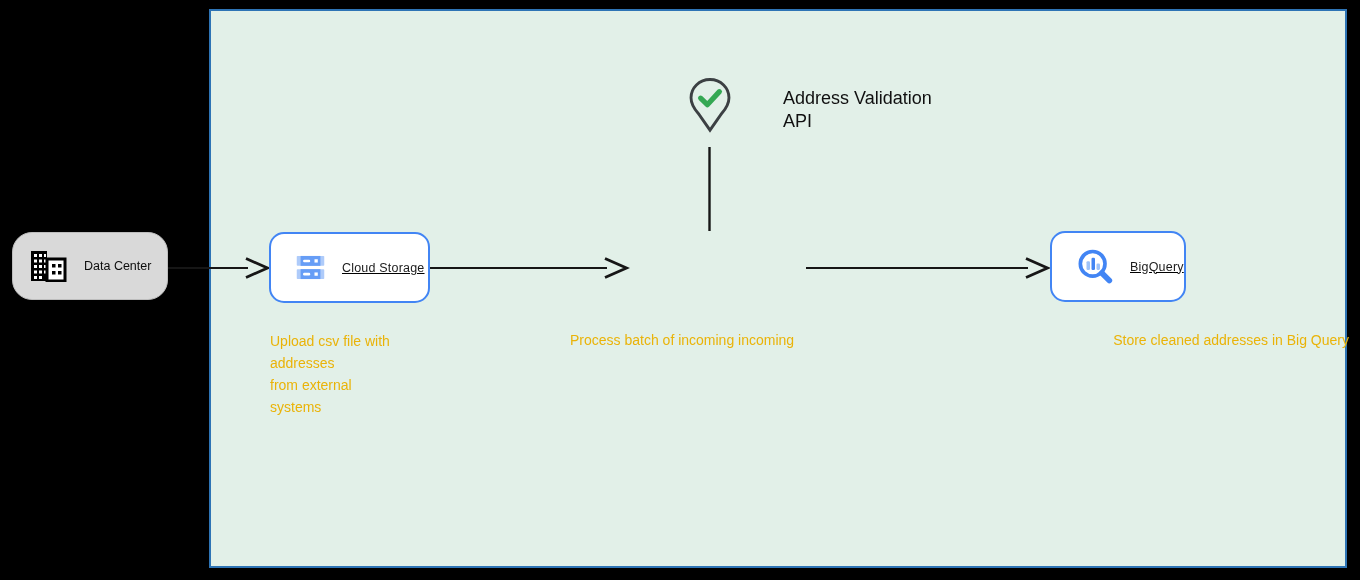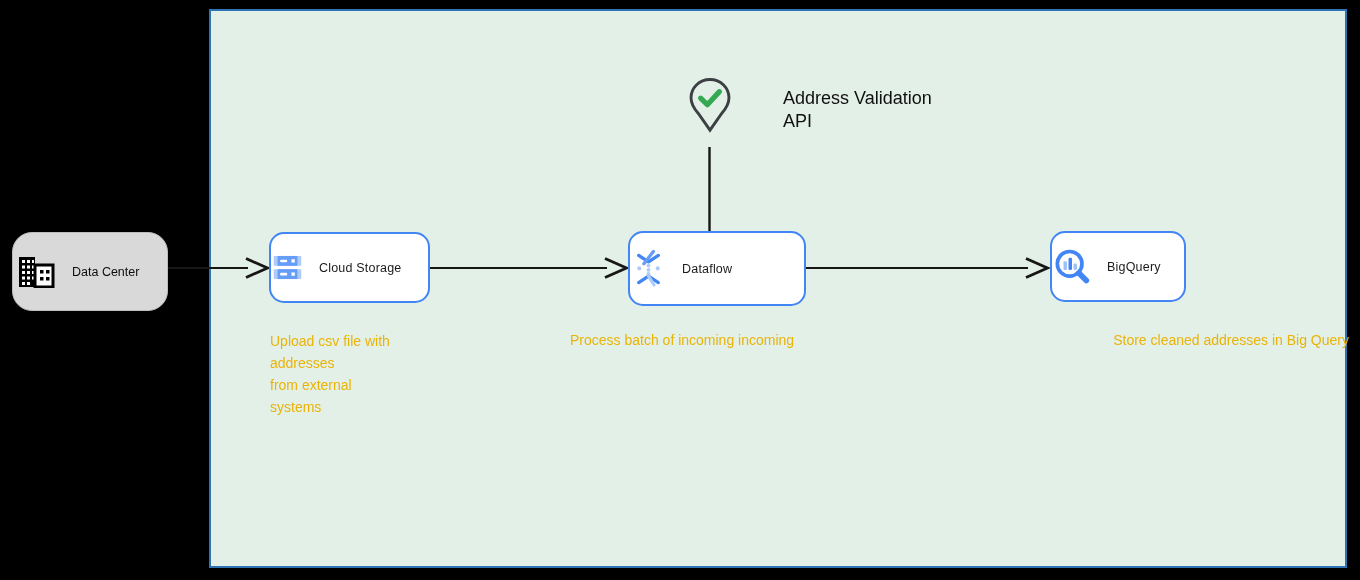--- a/index.html
+++ b/index.html
@@ -32,43 +32,45 @@
   
   .gcp-node {
     position:absolute;
     background:#ffffff;
     border:2.5px solid #4285f4;
     border-radius:15px;
     box-sizing:border-box;
     display:flex;
     align-items:center;
     gap:15px;
+    padding-left:23px;
+    text-decoration:underline;
   }
   .node-cloud-storage { left:269px; top:232px; width:161px; height:71px; }
   .node-dataflow      { left:628px; top:231px; width:178px; height:75px; }
   .node-bigquery      { left:1050px; top:231px; width:136px; height:71px; }
   .gcp-node .label {
     font-size:12.5px;
     color:#1b1b1b;
     letter-spacing:0.2px;
     white-space:nowrap;
   }
 
   .node-external {
     position:absolute;
     left:12px; top:232px;
-    width:156px; height:79px;
+    width:156px; height:68px;
     background:#d9d9d9;
     border:1px solid #bdbdbd;
     border-radius:20px;
     box-sizing:border-box;
     display:flex;
     align-items:center;
     gap:17px;
-    padding-left:4px;
+    padding-left:16px;
   }
   .node-external .label {
     font-size:12.5px;
     color:#0d0d0d;
     white-space:nowrap;
   }
 
   
   .caption {
     position:absolute;
@@ -158,38 +160,20 @@
         <rect x="14.9" y="6" width="2.4" height="2.4" fill="#ffffff"></rect>
         <rect x="2" y="13.2" width="20" height="7.2" rx="0.6" fill="#aecbfa"></rect>
         <rect x="4.8" y="13.2" width="14.4" height="7.2" fill="#669df6"></rect>
         <rect x="6.6" y="15.9" width="5.2" height="1.9" rx="0.9" fill="#ffffff"></rect>
         <rect x="14.9" y="15.6" width="2.4" height="2.4" fill="#ffffff"></rect>
       </g>
     </svg>
     <span class="label">Cloud Storage</span>
   </div>
 
-  <div class="gcp-node node-dataflow">
-    <svg class="icon" width="37" height="40" viewBox="0 0 24 26" xmlns="http://www.w3.org/2000/svg">
-      <g fill="none" stroke-linecap="round" stroke-linejoin="round">
-        <path d="M5.6 4.2 L12 8.4 L18.4 4.2" stroke="#4285f4" stroke-width="2.1"></path>
-        <path d="M15.2 1.6 L9 9.6" stroke="#669df6" stroke-width="2.1"></path>
-        <path d="M5.6 21.8 L12 17.6 L18.4 21.8" stroke="#4285f4" stroke-width="2.1"></path>
-        <path d="M12 17.6 L15.6 23.4" stroke="#aecbfa" stroke-width="2.1"></path>
-      </g>
-      <g fill="#aecbfa">
-        <circle cx="12" cy="10.8" r="1.25"></circle>
-        <circle cx="12" cy="13.6" r="1.25"></circle>
-        <circle cx="12" cy="16.2" r="1.25"></circle>
-        <circle cx="6" cy="12.6" r="1.35"></circle>
-        <circle cx="18" cy="12.6" r="1.35"></circle>
-      </g>
-    </svg>
-    <span class="label">Dataflow</span>
-  </div>
 
   <div class="gcp-node node-bigquery">
     <svg class="icon" width="40" height="42" viewBox="0 0 24 25" xmlns="http://www.w3.org/2000/svg">
       <circle cx="10.6" cy="10.6" r="7.4" fill="#ffffff" stroke="#4285f4" stroke-width="2.2"></circle>
       <path d="M16.1 16.1 L20.6 20.6" stroke="#4285f4" stroke-width="3.4" stroke-linecap="round"></path>
       <rect x="6.9" y="9" width="2.1" height="5.3" rx="0.7" fill="#9dc2f9"></rect>
       <rect x="9.9" y="7" width="2.1" height="7.3" rx="0.7" fill="#4285f4"></rect>
       <rect x="12.9" y="10.4" width="2.1" height="3.9" rx="0.7" fill="#9dc2f9"></rect>
     </svg>
     <span class="label">BigQuery</span>

